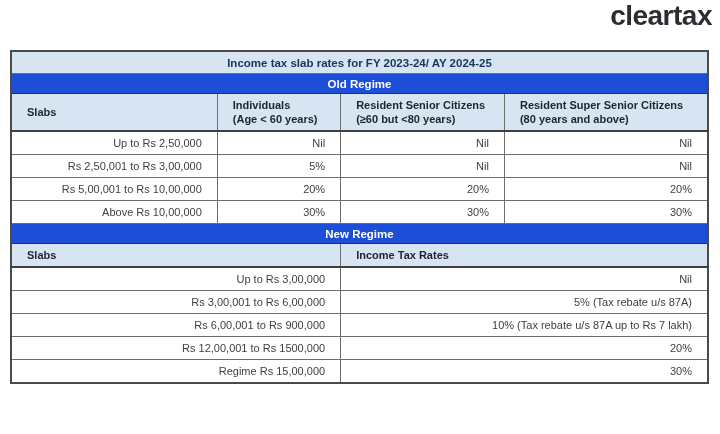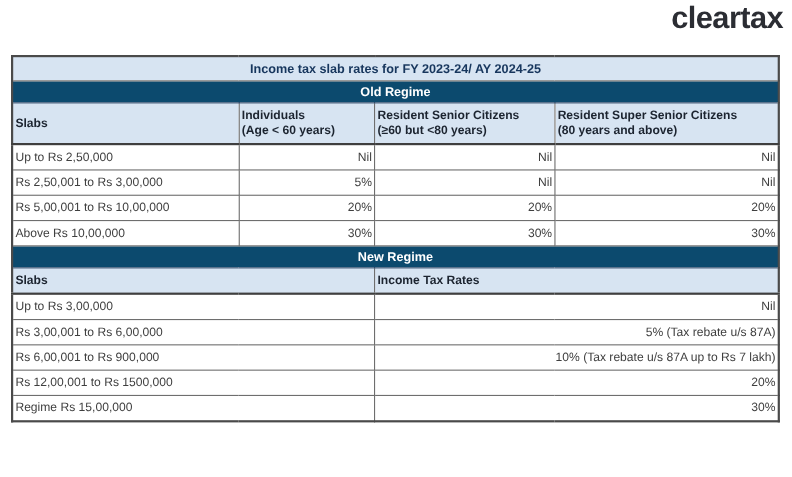--- a/index.html
+++ b/index.html
@@ -29,55 +29,55 @@
   table.tax {
     width: 100%;
     border-collapse: collapse;
     table-layout: fixed;
     border: 2px solid #4a4a4a;
   }
   table.tax td {
     border: 1px solid #6e6e6e;
     font-size: 11px;
     color: #3f3f3f;
-    padding: 2px 2px;
+    padding: 2px 15px;
     height: 18px;
     vertical-align: middle;
     overflow: hidden;
   }
   tr.title-row td {
     background: #d7e4f2;
     color: #17365d;
     font-weight: bold;
     text-align: center;
     font-size: 11.5px;
     height: 17px;
   }
   tr.band td {
-    background: #0c4a6e;
+    background: #1d4ed8;
     color: #ffffff;
     font-weight: bold;
     text-align: center;
     font-size: 11.5px;
     height: 15px;
     border-color: #17395f;
     border-left: 1px solid #4a4a4a;
     border-right: 1px solid #4a4a4a;
   }
   tr.head td {
     background: #d7e4f2;
     font-weight: bold;
     color: #1c2430;
     white-space: pre-line;
     line-height: 1.3;
     border-bottom: 2px solid #3f3f3f;
     text-align: left;
   }
   tr.head.tall td { height: 32px; }
-  td.slab { text-align: left; }
+  td.slab { text-align: right; }
   td.rate { text-align: right; }
 </style>
 </head>
 <body>
 
 <div class="page">
 
   <div class="logo">cleartax</div>
 
   <div class="tbl-wrap">

